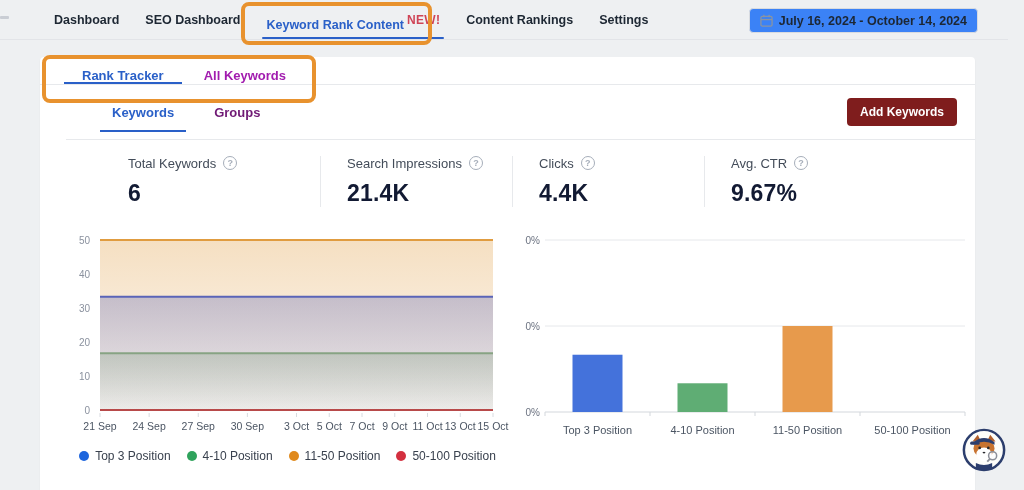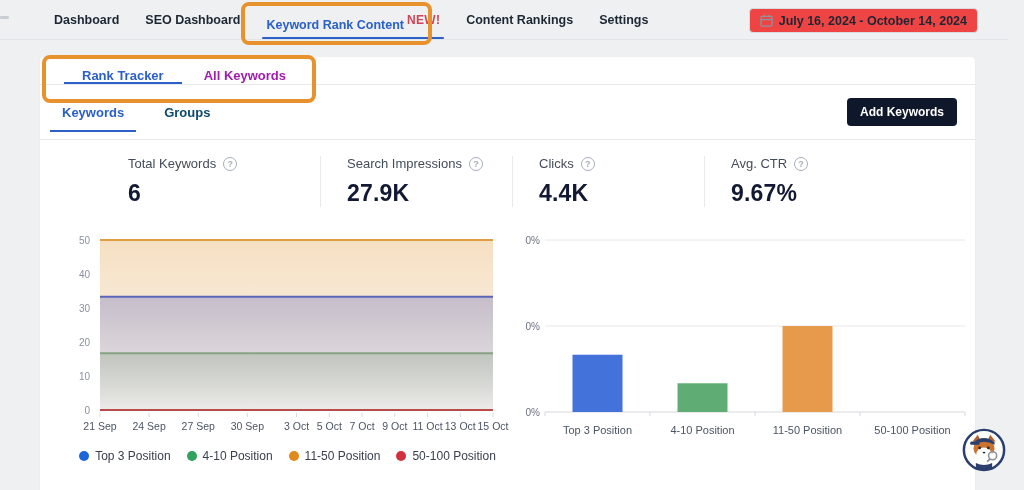--- a/index.html
+++ b/index.html
@@ -14,52 +14,52 @@
     padding-left:54px; gap:26px; }
   .nav-item { font-size:12.5px; font-weight:700; color:#1d2733; height:40px;
     line-height:40px; cursor:pointer; position:relative; white-space:nowrap; }
   .nav-item.active { color:#2a60c8; }
   .nav-item.active::after { content:""; position:absolute; left:-4px; right:-4px;
     bottom:1px; height:2px; background:#2a60c8; border-radius:1px; }
   .badge-new { color:#cf4456; font-size:12px; font-weight:700; margin-left:3px;
     letter-spacing:.3px; }
   .edge-dash { position:absolute; left:0; top:16px; width:9px; height:3px;
     background:#c9cdd4; border-radius:1px; }
-  .datepicker { position:absolute; right:46px; top:8px; height:25px; background:#ef4444;
+  .datepicker { position:absolute; right:46px; top:8px; height:25px; background:#3b82f6;
     border:1px solid #d8dbe0; border-radius:4px; display:flex; align-items:center;
     gap:6px; padding:0 10px; font-size:12.5px; font-weight:700; color:#1d2733;
     cursor:pointer; }
   
   .card { position:absolute; left:40px; top:57px; width:935px; height:433px;
     background:#fff; border-radius:4px 4px 0 0; box-shadow:0 1px 2px rgba(0,0,0,.05); }
   .subtabs { height:28px; border-bottom:1px solid #e7e9ec; display:flex;
     padding-left:22px; }
   .subtabs-wrap { display:flex; }
   .subtab { padding:0 20px; line-height:37px; font-size:13px; font-weight:700;
     color:#a21caf; position:relative; cursor:pointer; white-space:nowrap; }
   .subtab.active { color:#2a60c8; }
   .subtab.active::after { content:""; position:absolute; left:2px; right:2px;
     bottom:0; height:2.5px; background:#2a60c8; }
   .inner-row { height:55px; border-bottom:1px solid #e7e9ec; display:flex;
-    align-items:center; padding-left:16px; position:relative; }
-  .inner-tab { font-size:13px; font-weight:700; color:#0c4a6e; position:relative;
+    align-items:center; padding-left:40px; position:relative;margin-left:26px; }
+  .inner-tab { font-size:13px; font-weight:700; color:#701a75; position:relative;
     height:100%; display:flex; align-items:center; padding:0 6px; margin-right:28px;
     cursor:pointer; }
   .inner-tab.active { color:#2a60c8; }
   .inner-tab.active::after { content:""; position:absolute; left:-6px; right:-6px;
     bottom:7px; height:2.5px; background:#2a60c8; }
   .add-btn { position:absolute; right:18px; top:50%; transform:translateY(-50%);
-    background:#0f172a; color:#fff; font-size:12px; font-weight:700;
+    background:#7f1d1d; color:#fff; font-size:12px; font-weight:700;
     padding:7px 13px; border-radius:4px; border:none; cursor:pointer;
     font-family:"Liberation Sans", sans-serif; }
   
   .stats { display:flex; padding:16px 0 20px 88px; }
   .stat { width:192px; }
   .stat + .stat { border-left:1px solid #e7e9ec; padding-left:26px; }
-  .stat-label { font-size:13px; color:#434c59; display:flex; align-items:flex-end; gap:7px; }
+  .stat-label { font-size:13px; color:#434c59; display:flex; align-items:flex-start; gap:7px; }
   .help { width:14px; height:14px; border:1px solid #a6aeba; border-radius:50%;
     font-size:9px; color:#a6aeba; display:inline-flex; align-items:center;
     justify-content:center; font-weight:700; cursor:pointer; flex:0 0 auto; }
   .stat-value { font-size:23px; font-weight:700; color:#121a33; margin-top:9px;
     letter-spacing:.2px; }
   
   .charts { display:flex; }
   .chart-left { margin-left:20px; width:455px; }
   .chart-right { margin-left:10px; width:450px; }
   svg text { font-family:"Liberation Sans", sans-serif; }
@@ -117,21 +117,21 @@
           <span>Total Keywords</span>
           <span class="help">?</span>
         </div>
         <div class="stat-value">6</div>
       </div>
       <div class="stat">
         <div class="stat-label">
           <span>Search Impressions</span>
           <span class="help">?</span>
         </div>
-        <div class="stat-value">27.9K</div>
+        <div class="stat-value">21.4K</div>
       </div>
       <div class="stat">
         <div class="stat-label">
           <span>Clicks</span>
           <span class="help">?</span>
         </div>
         <div class="stat-value">4.4K</div>
       </div>
       <div class="stat">
         <div class="stat-label">

